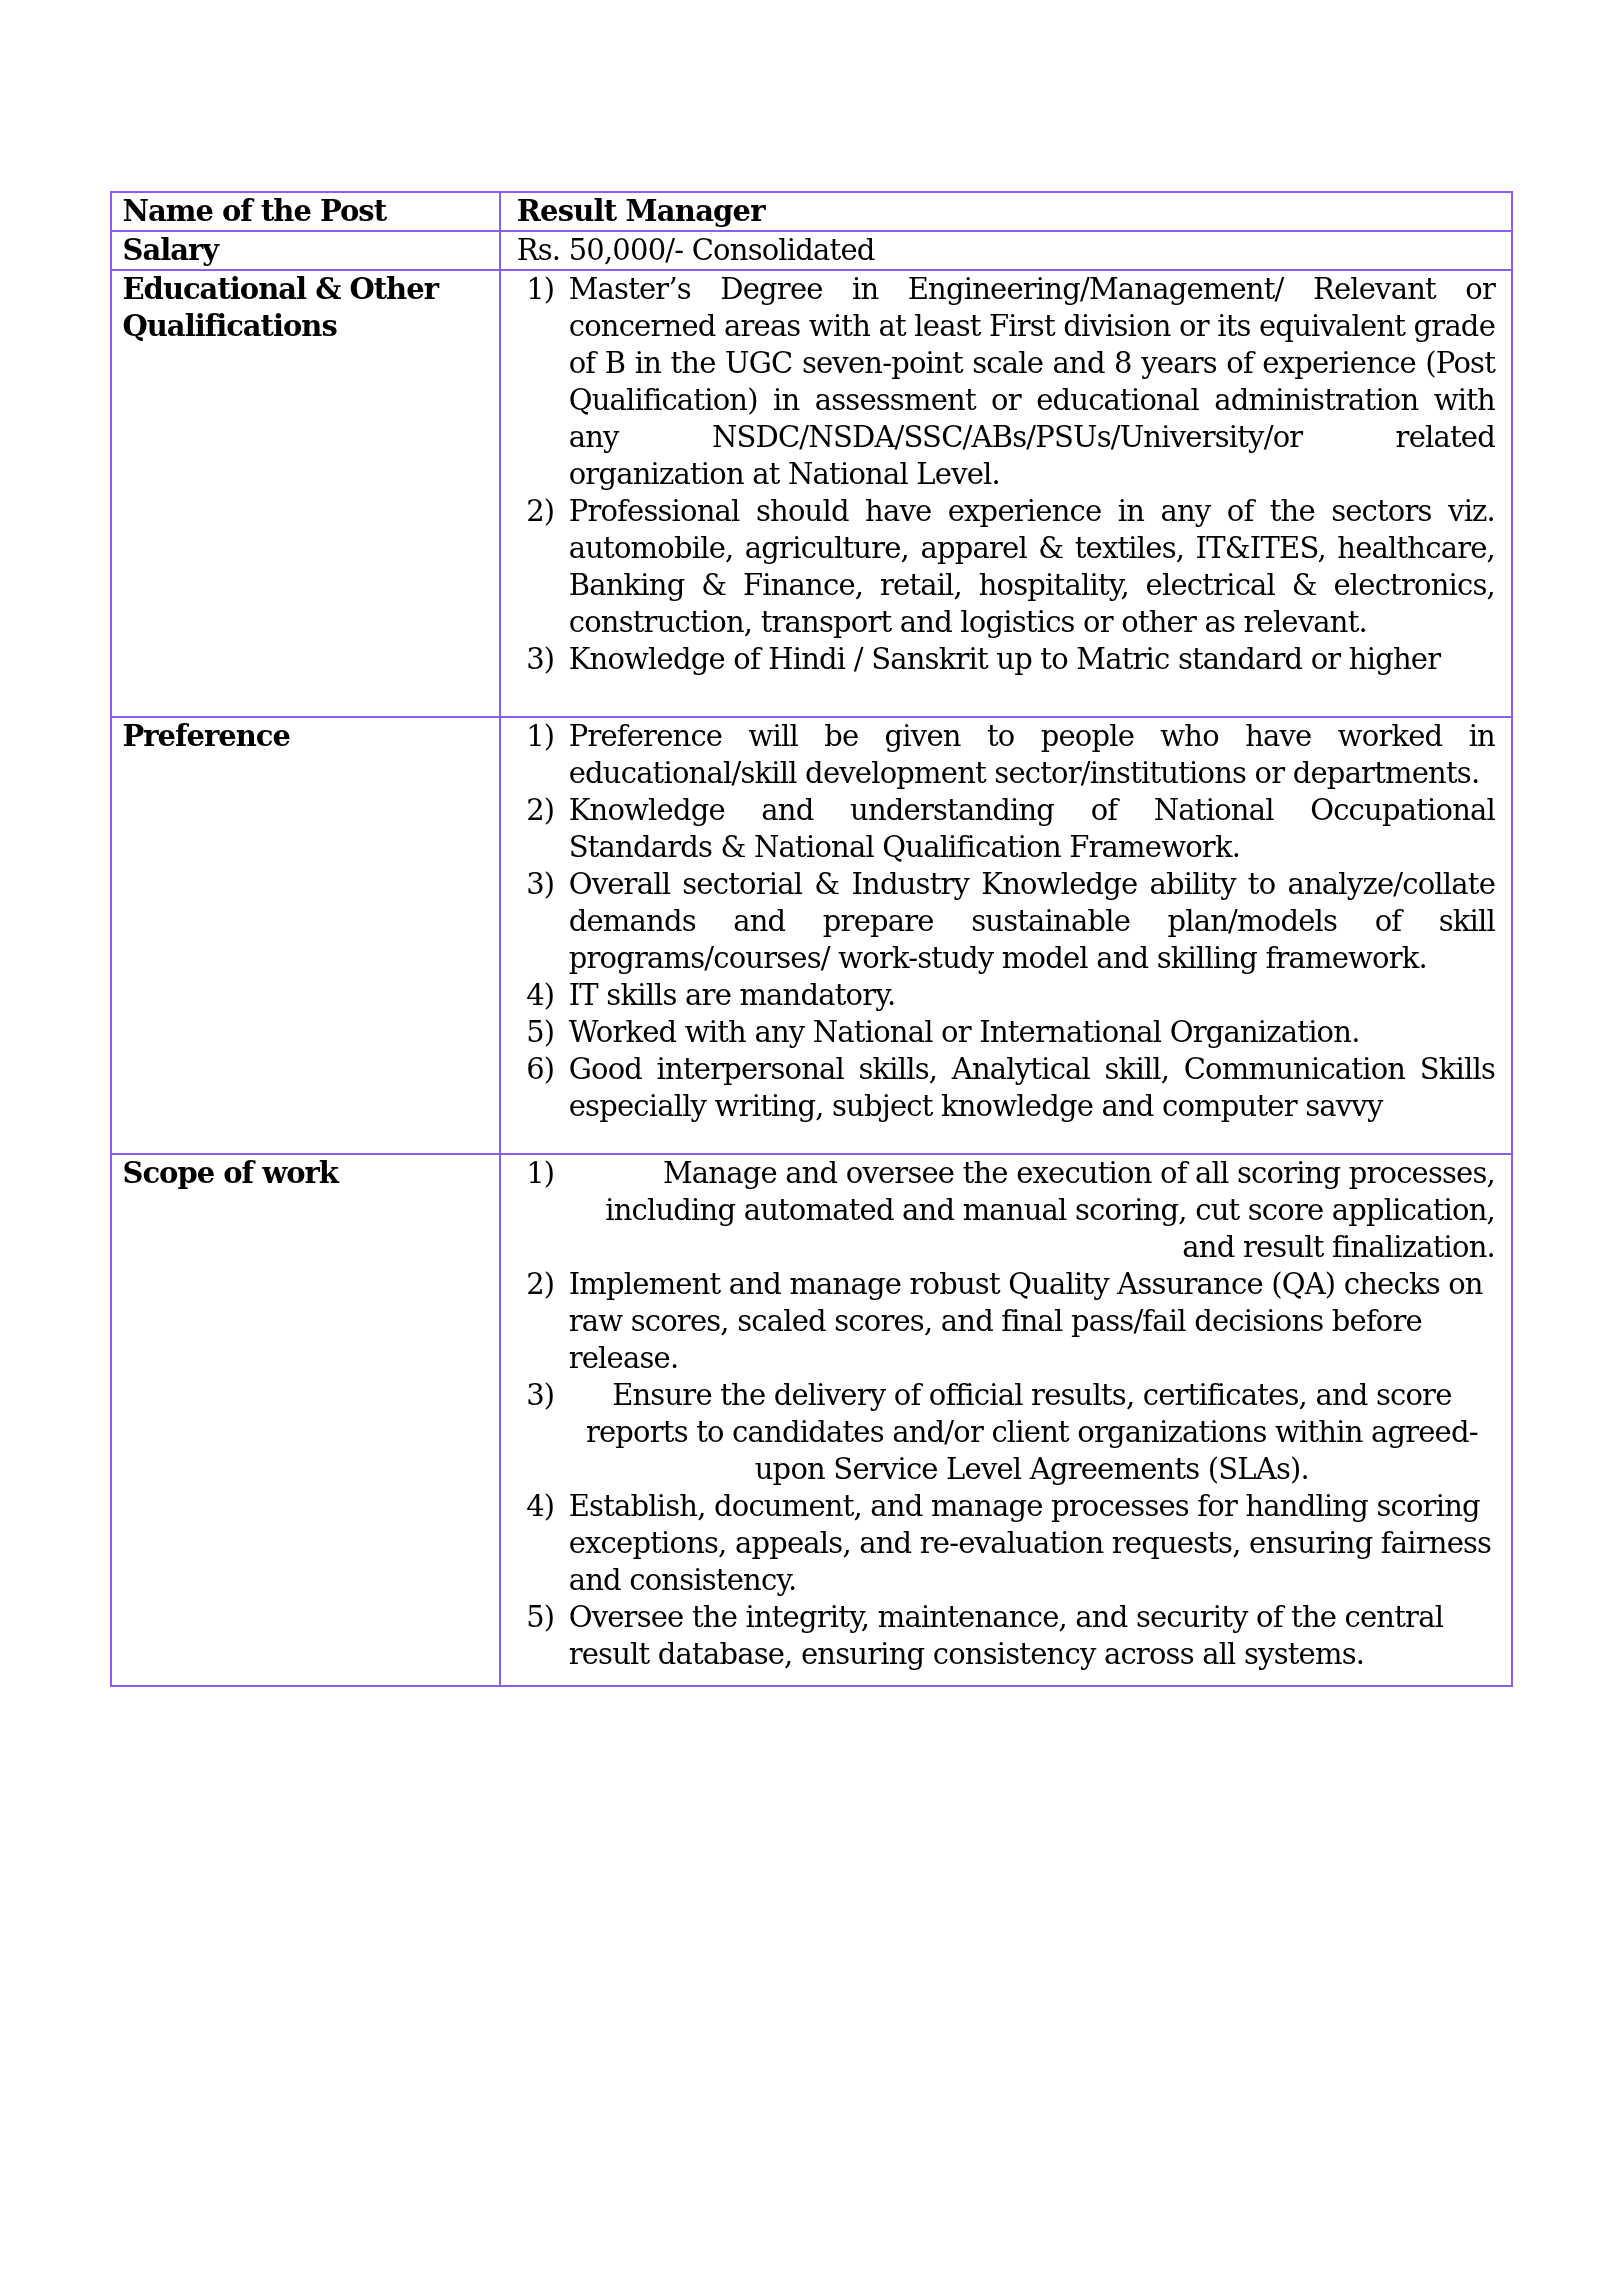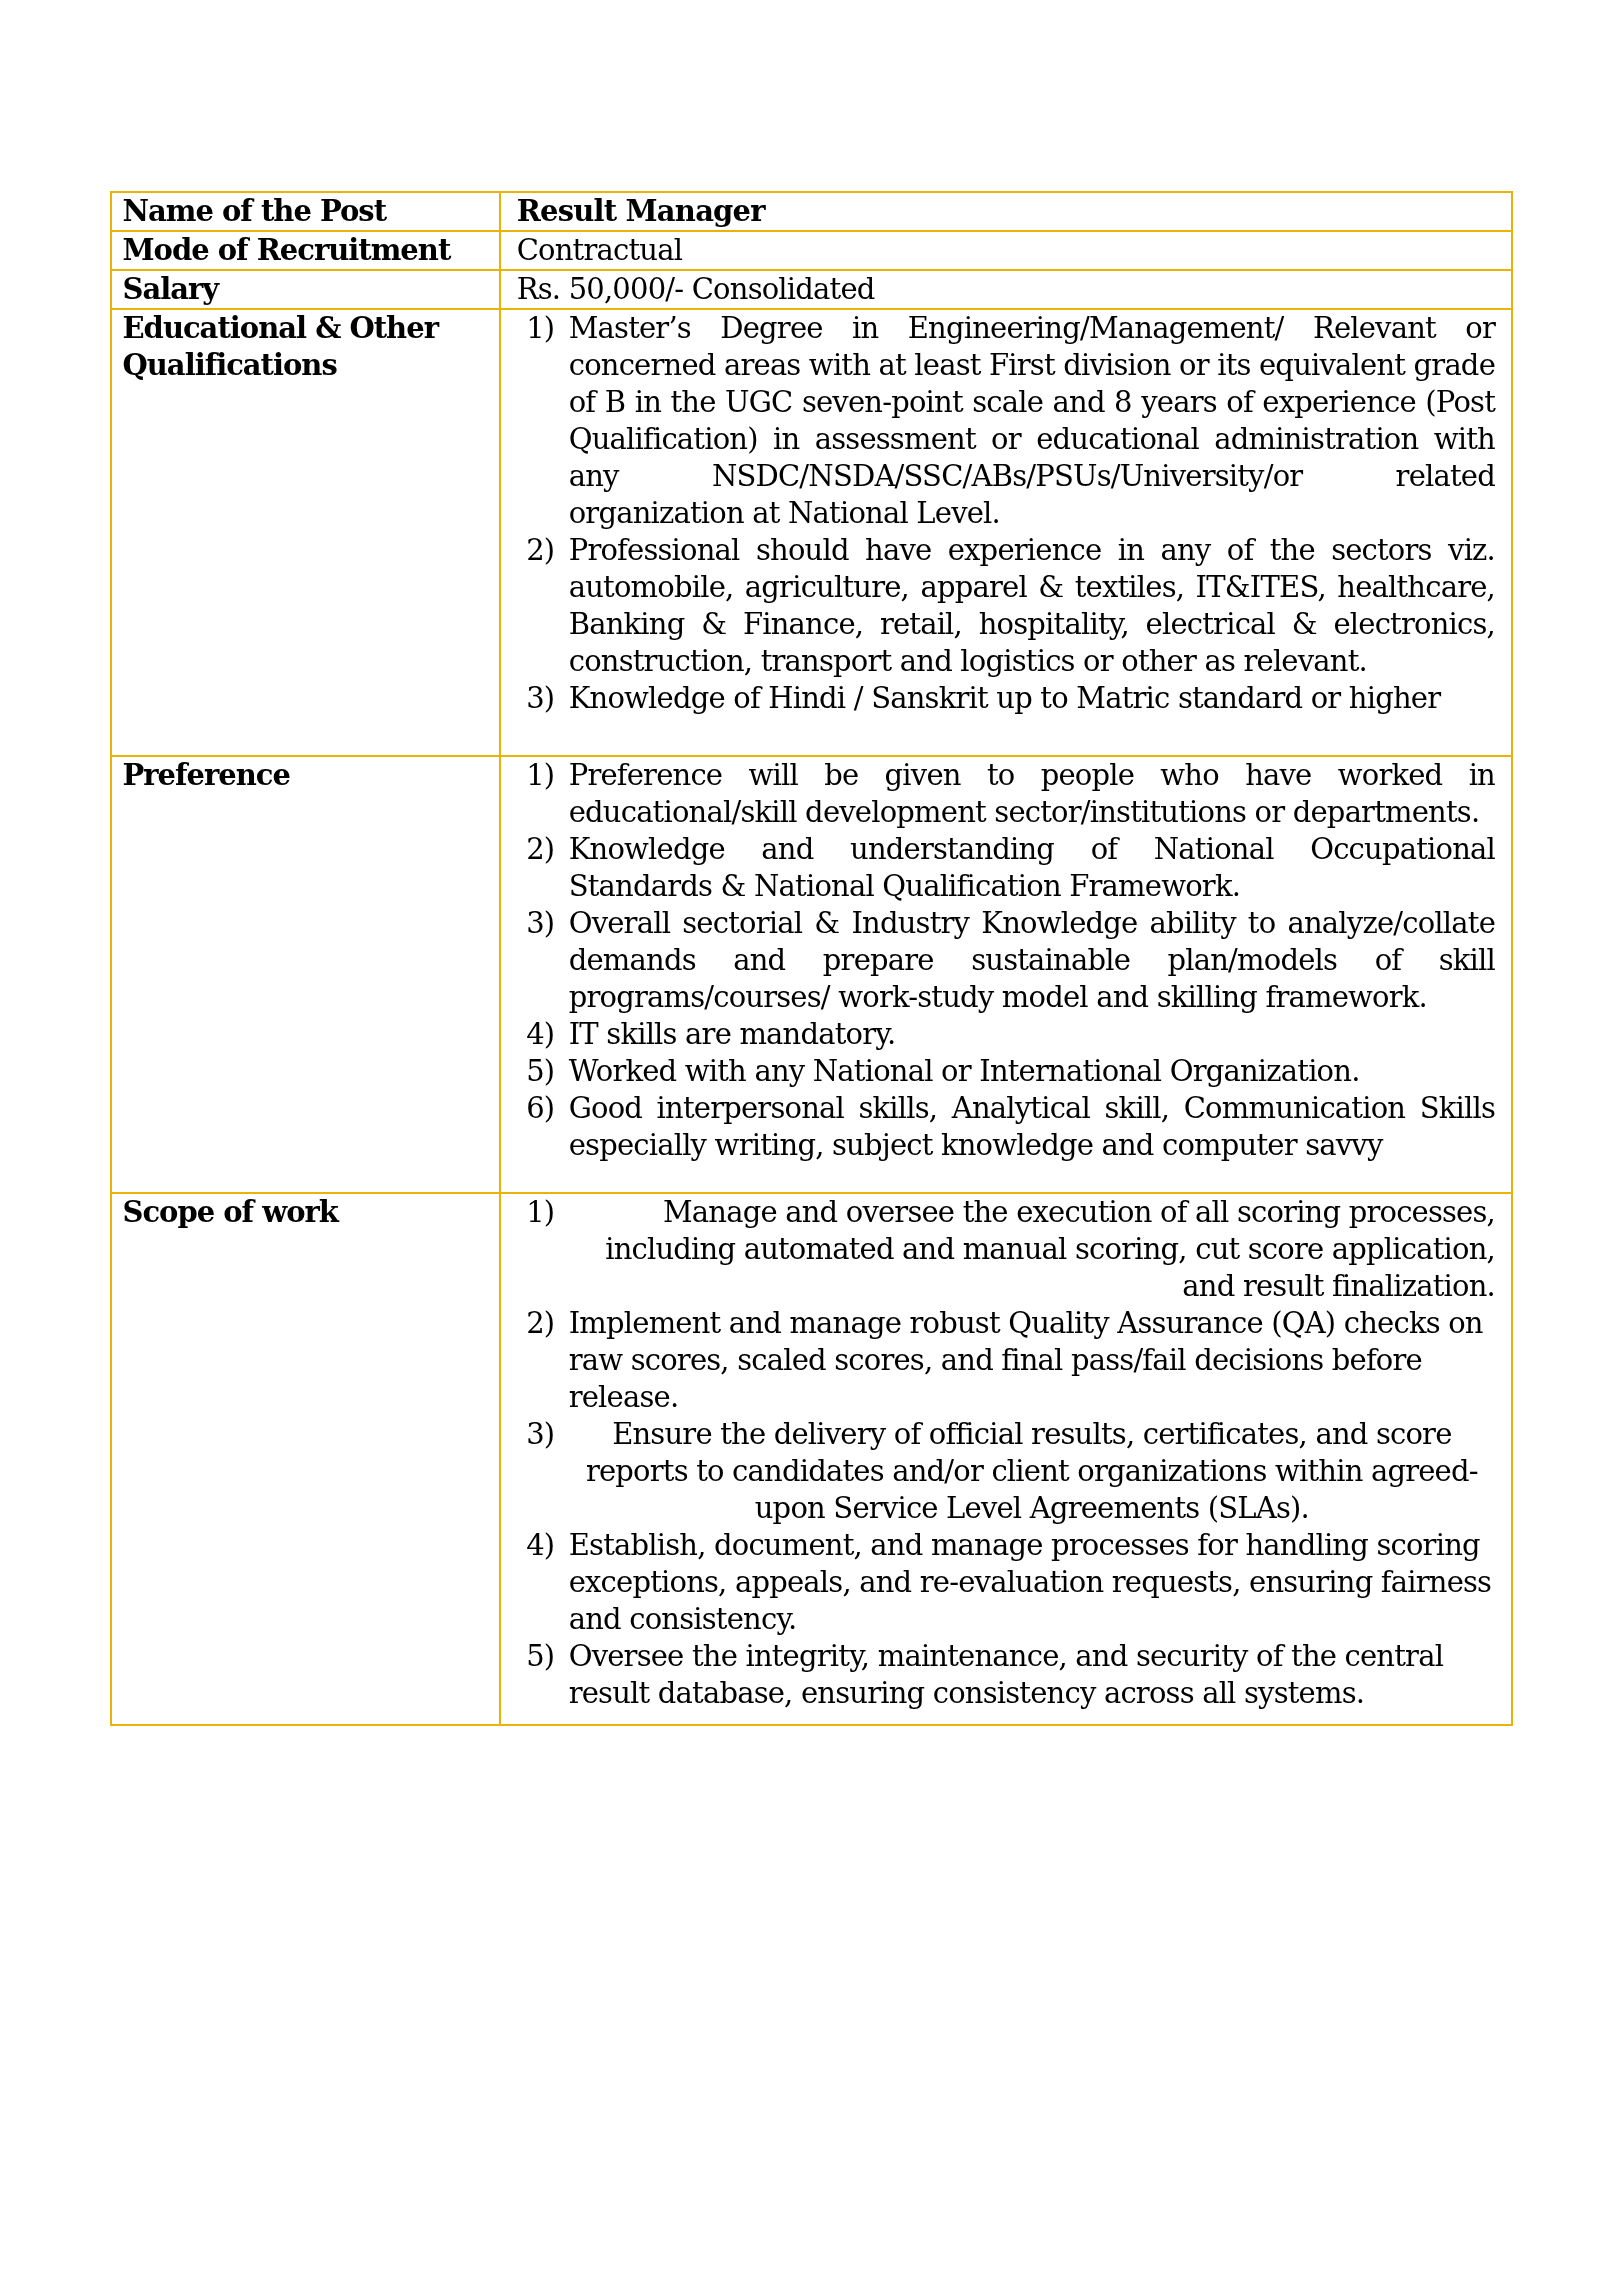--- a/index.html
+++ b/index.html
@@ -1,41 +1,37 @@
 <!DOCTYPE html>
 <html style="font-size:10.5px"><head>
 <meta charset="utf-8">
 <style>
   html, body { margin:0; padding:0; background:#ffffff; }
   body { width:1624px; height:2295px; position:relative; font-family:"DejaVu Serif", "Liberation Serif", serif; color:#000; }
   table.doc { position:absolute; left:110px; top:191px; width:1403px; border-collapse:collapse; table-layout:fixed; }
-  table.doc td { border:2px solid #eab308; vertical-align:top; padding:0; }
+  table.doc td { border:2px solid #8b5cf6; vertical-align:top; padding:0; }
   td.label { width:366px; padding:0 10.5px !important; font-weight:bold; font-size:29px; line-height:37px; letter-spacing:-1px; }
   td.value { font-size:29px; line-height:37px; padding:0 0 0 15.7px !important; letter-spacing:-0.8px;border-radius:17px; }
   td.value.bold { font-weight:bold; }
   ol.items { margin:0; padding:0 0 0 0; list-style:none; }
   ol.items li { display:flex; text-align:justify; }
   ol.items li .num { width:52px; flex:0 0 52px; text-align:right; padding-right:14.4px; box-sizing:border-box; }
   ol.items li .txt { flex:1; text-align:justify; padding-right:16px; }
   .r-edu td { height:445px; }
   .r-pref td { height:435px; }
   .r-scope td { height:530px; }
 </style>
 </head>
 <body>
 
 <table class="doc">
   <tbody>
       <tr>
     <td class="label">Name of the Post</td>
     <td class="value bold">Result Manager</td>
-  </tr>
-  <tr>
-    <td class="label">Mode of Recruitment</td>
-    <td class="value">Contractual</td>
   </tr>
   <tr>
     <td class="label">Salary</td>
     <td class="value">Rs. 50,000/- Consolidated</td>
   </tr>
   <tr class="r-edu">
     <td class="label">Educational &amp; Other Qualifications</td>
     <td class="value">
       <ol class="items">
         <li>

